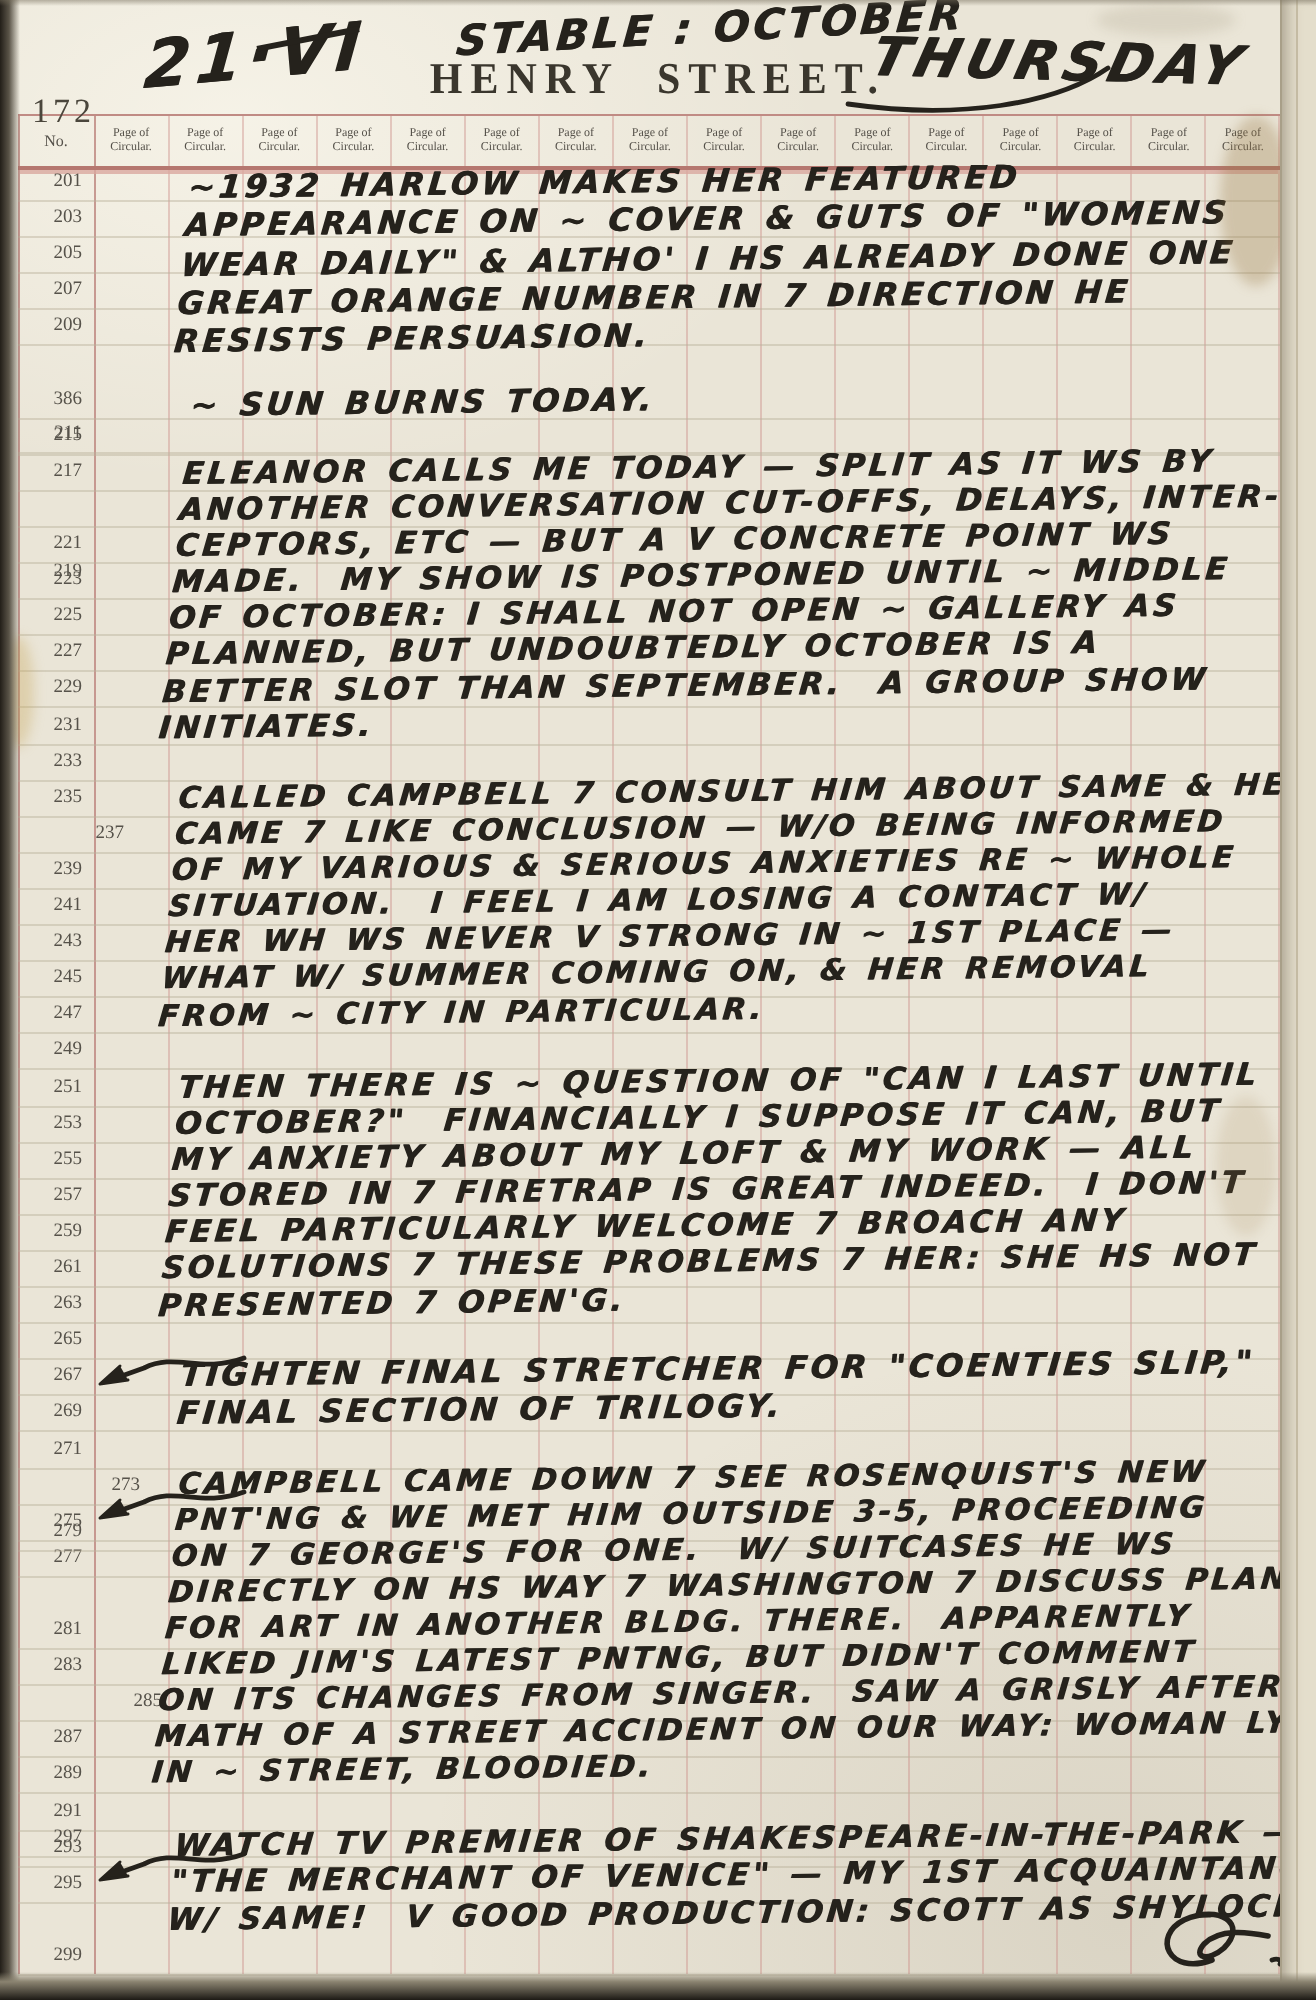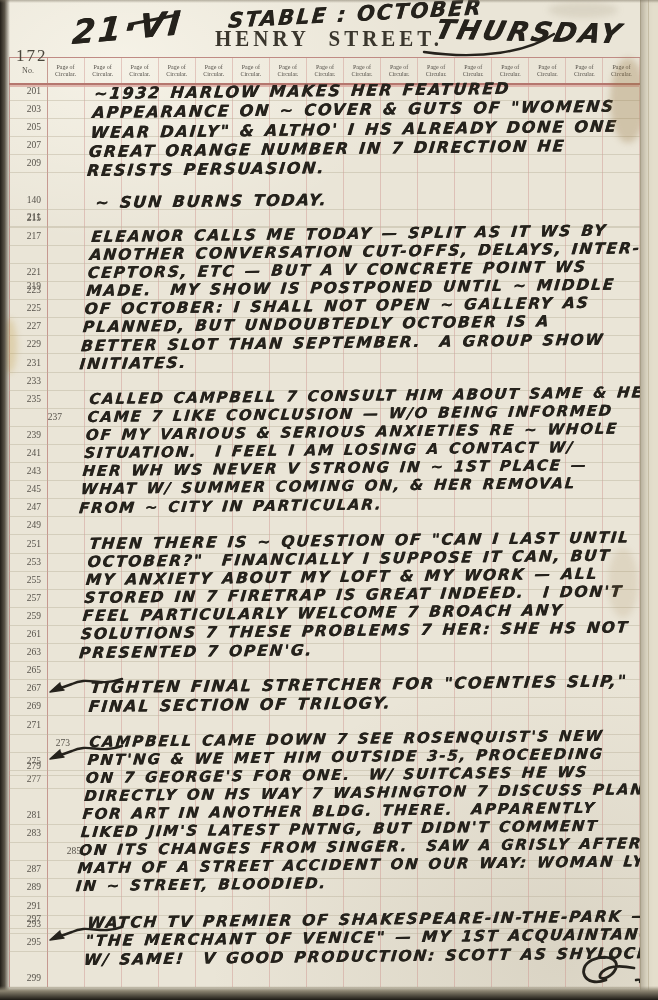--- a/index.html
+++ b/index.html
@@ -144,21 +144,21 @@
       <div class="lrow" style="top: 54.3px; height: 18.1px;">
         <span class="rownum" style="line-height: 18.1px;">207</span>
       </div>
       <div class="lrow" style="top: 72.4px; height: 18.1px;">
         <span class="rownum" style="line-height: 18.1px;">209</span>
       </div>
       <div class="lrow" style="top: 90px; height: 18.1px; margin-top: 36px;">
         <span class="rownum" style="line-height: 18.1px;">211</span>
       </div>
       <div class="lrow" style="top: 108.6px; height: 18.1px;">
-        <span class="rownum" style="line-height: 18.1px;">140</span>
+        <span class="rownum" style="line-height: 18.1px;">386</span>
       </div>
       <div class="lrow" style="top: 126.7px; height: 18.1px;">
         <span class="rownum" style="line-height: 18.1px;">215</span>
       </div>
       <div class="lrow" style="top: 144.8px; height: 18.1px;">
         <span class="rownum" style="line-height: 18.1px;">217</span>
       </div>
       <div class="lrow" style="top: 162.9px; height: 18.1px;">
         <span class="rownum" style="line-height: 18.1px; margin-top: 32px;">219</span>
       </div>

